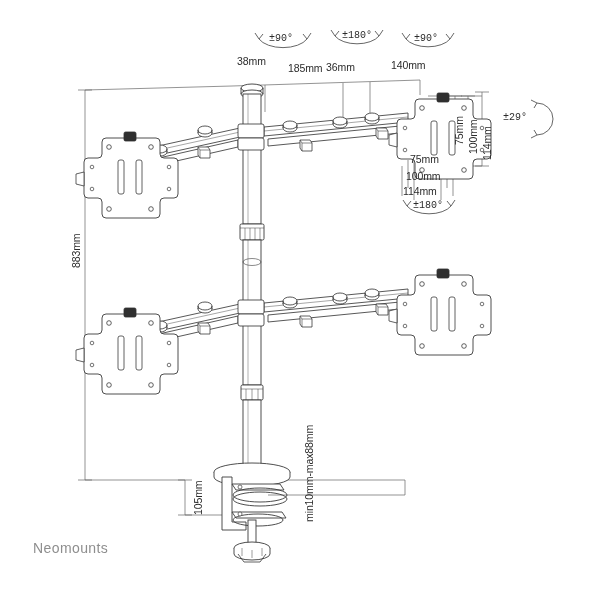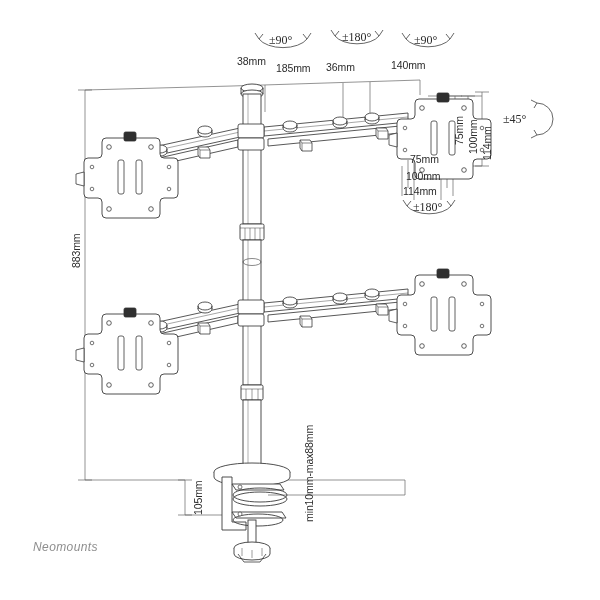--- a/index.html
+++ b/index.html
@@ -9,27 +9,27 @@
     position:relative;overflow:hidden;
   }
   #stage{position:absolute;inset:0;width:600px;height:600px;}
   svg#drawing{position:absolute;left:0;top:0;width:600px;height:600px;}
   .dimtxt{
     position:absolute;font-family:"Liberation Sans",sans-serif;
     font-size:10.5px;color:#2b2b2b;white-space:nowrap;letter-spacing:-0.1px;
   }
   .vert{transform:rotate(-90deg);transform-origin:left top;}
   .badge{
-    position:absolute;font-family:Liberation Serif, serif;
-    font-size:12px;color:#2b2b2b;white-space:nowrap;
+    position:absolute;font-family:Liberation Mono, monospace;
+    font-size:10px;color:#2b2b2b;white-space:nowrap;
   }
   .brand{
     position:absolute;left:33px;top:540px;
     font-family:"Liberation Sans",sans-serif;
-    font-size:12px;color:#8e8e8e;letter-spacing:0.4px;font-style:italic;
+    font-size:14px;color:#8e8e8e;letter-spacing:0.4px;
   }
 </style>
 </head>
 <body>
 
 <div id="stage">
 
   <svg id="drawing" viewBox="0 0 600 600">
     <defs>
       <g id="vesaPlate">
@@ -301,36 +301,36 @@
 
       <path d="M537,103 A16,16 0 0 1 537,135"></path>
       <path d="M537,103 L531,100 M537,103 L534,108"></path>
       <path d="M537,135 L531,138 M537,135 L534,130"></path>
     </g>
   </svg>
 
   <div class="dimtxt vert" style="left:70px;top:268px;">883mm</div>
 
   <div class="dimtxt" style="left:237px;top:55px;">38mm</div>
-  <div class="dimtxt" style="left:276px;top:62px;">185mm</div>
+  <div class="dimtxt" style="left:288px;top:62px;">185mm</div>
   <div class="dimtxt" style="left:326px;top:61px;">36mm</div>
   <div class="dimtxt" style="left:391px;top:59px;">140mm</div>
 
   <div class="dimtxt vert" style="left:453px;top:145px;">75mm</div>
   <div class="dimtxt vert" style="left:467px;top:154px;">100mm</div>
   <div class="dimtxt vert" style="left:481px;top:160px;">114mm</div>
 
   <div class="dimtxt" style="left:410px;top:153px;">75mm</div>
   <div class="dimtxt" style="left:406px;top:170px;">100mm</div>
   <div class="dimtxt" style="left:403px;top:185px;">114mm</div>
 
   <div class="dimtxt vert" style="left:192px;top:515px;">105mm</div>
   <div class="dimtxt vert" style="left:303px;top:522px;">min10mm-max88mm</div>
 
   <div class="badge" style="left:269px;top:33px;">±90°</div>
   <div class="badge" style="left:342px;top:30px;">±180°</div>
   <div class="badge" style="left:414px;top:33px;">±90°</div>
   <div class="badge" style="left:413px;top:200px;">±180°</div>
-  <div class="badge" style="left:503px;top:112px;">±45°</div>
+  <div class="badge" style="left:503px;top:112px;">±29°</div>
 
   <div class="brand">Neomounts</div>
 
 </div>
 
 </body></html>

